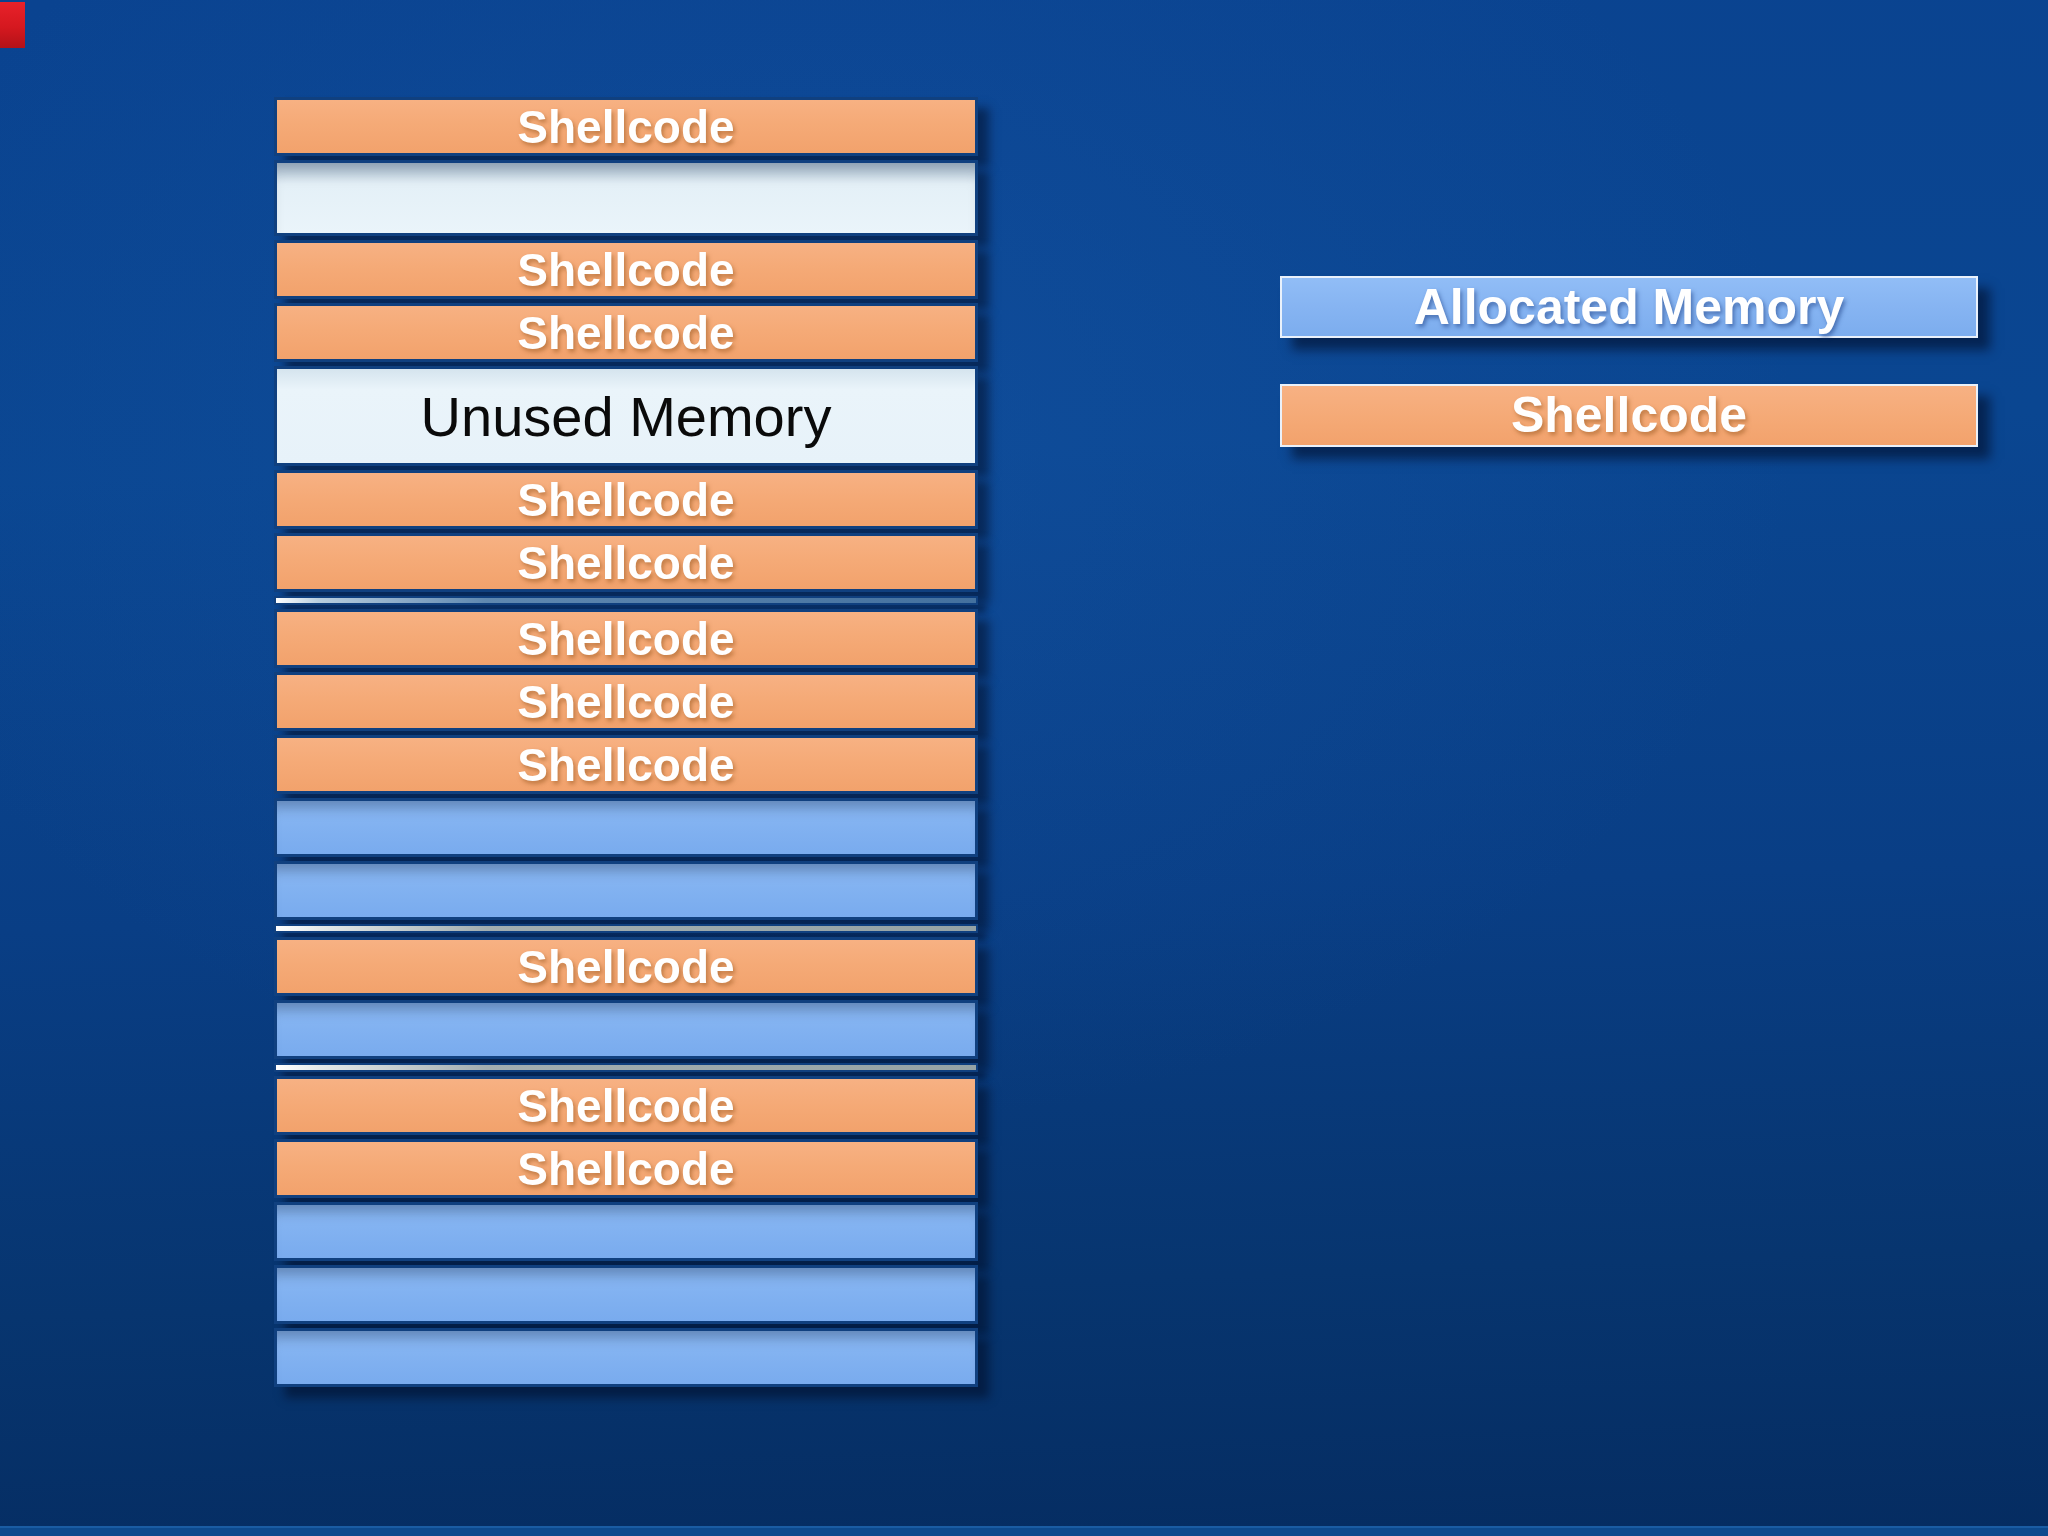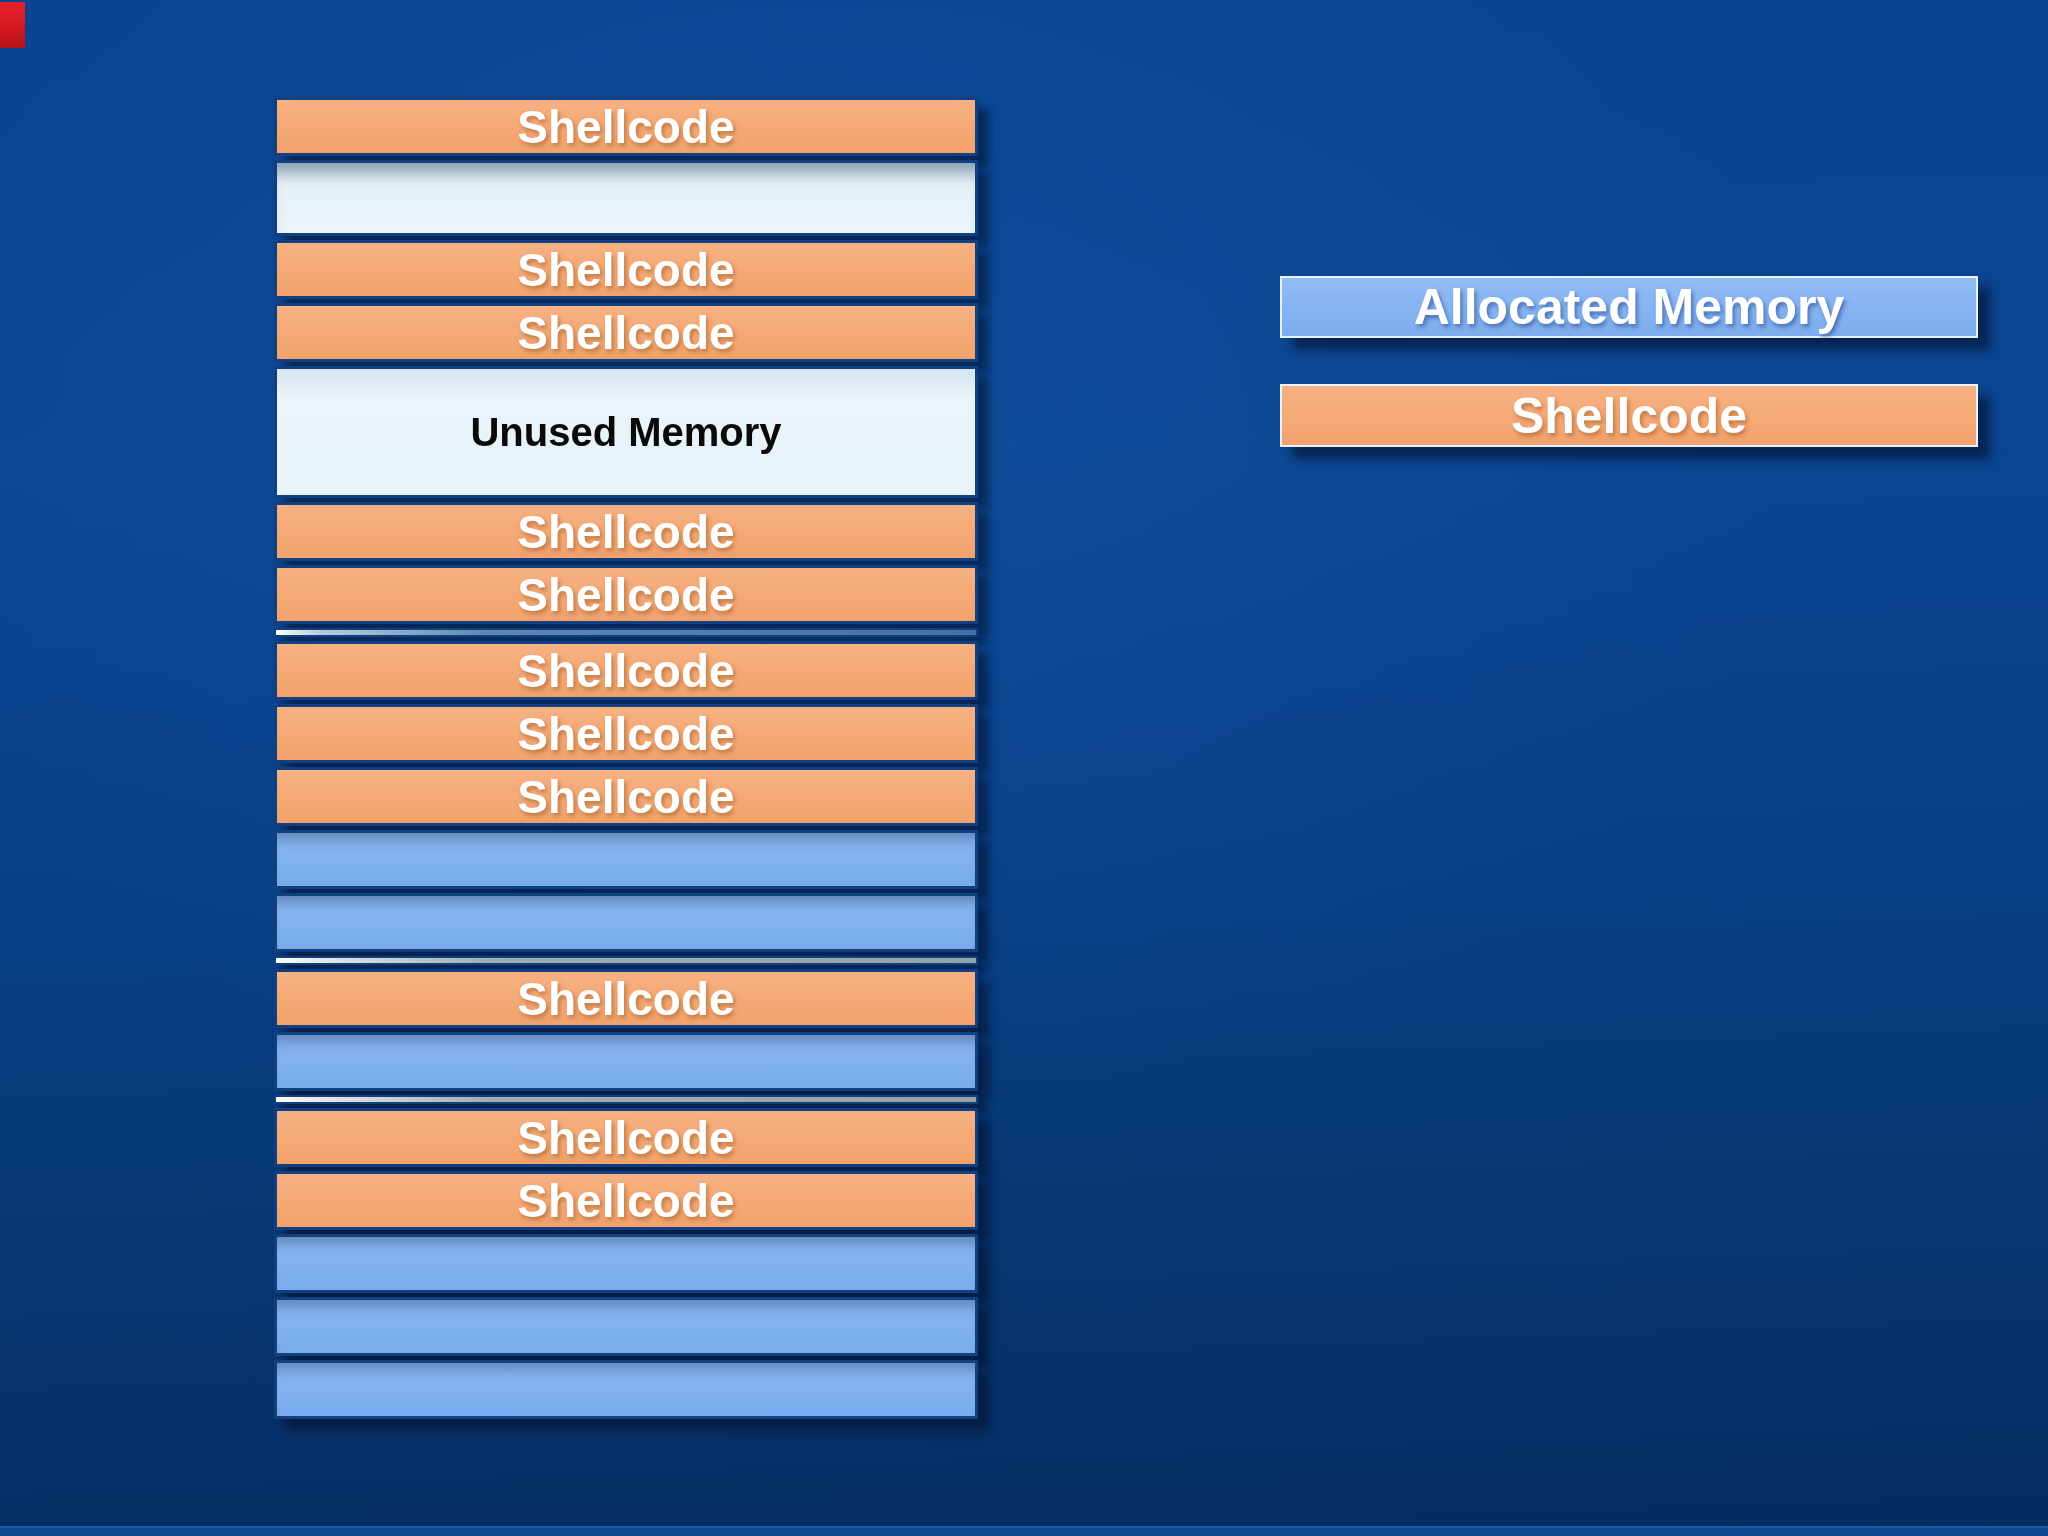--- a/index.html
+++ b/index.html
@@ -63,25 +63,25 @@
     box-shadow: 11px 11px 9px rgba(1, 9, 32, 0.50),
                 inset 0 16px 14px -10px rgba(8, 25, 55, 0.35);
   }
   .block.free {
     height: 76px;
     background: linear-gradient(180deg, #c2d4e2 0%, #e4f0f7 30%, #eaf4fa 100%);
     box-shadow: 11px 11px 9px rgba(1, 9, 32, 0.50),
                 inset 0 18px 16px -10px rgba(8, 25, 55, 0.30);
   }
   .block.unused {
-    height: 132px;
+    height: 100px;
     background: linear-gradient(180deg, #d5e4ee 0%, #eaf4fa 22%, #e7f2f9 100%);
     color: #0a0a0a;
-    font-size: 40px;
-    font-weight: bold;
+    font-size: 56px;
+    font-weight: normal;
   }
   .block.sliver-blue {
     height: 9px;
     border-width: 2px;
     background: linear-gradient(90deg, #ffffff 0%, #b9cede 6%, #5f88b0 30%, #44719f 100%),
                 linear-gradient(180deg, #b9cede, #3f6d9c);
     box-shadow: 8px 8px 7px rgba(1, 9, 32, 0.45);
   }
   .block.sliver-gray {
     height: 9px;
@@ -94,21 +94,20 @@
   .legend {
     position: absolute;
     left: 1280px;
     top: 276px;
     width: 698px;
   }
   .legend-bar {
     box-sizing: border-box;
     width: 100%;
     display: flex;
-    align-items: center;
     justify-content: center;
     border: 2px solid #e9f1fb;
     color: #ffffff;
     font-size: 50px;
     font-weight: bold;
     box-shadow: 12px 12px 10px rgba(1, 9, 32, 0.55);
   }
   .legend-bar.allocated {
     height: 62px;
     margin-bottom: 46px;

